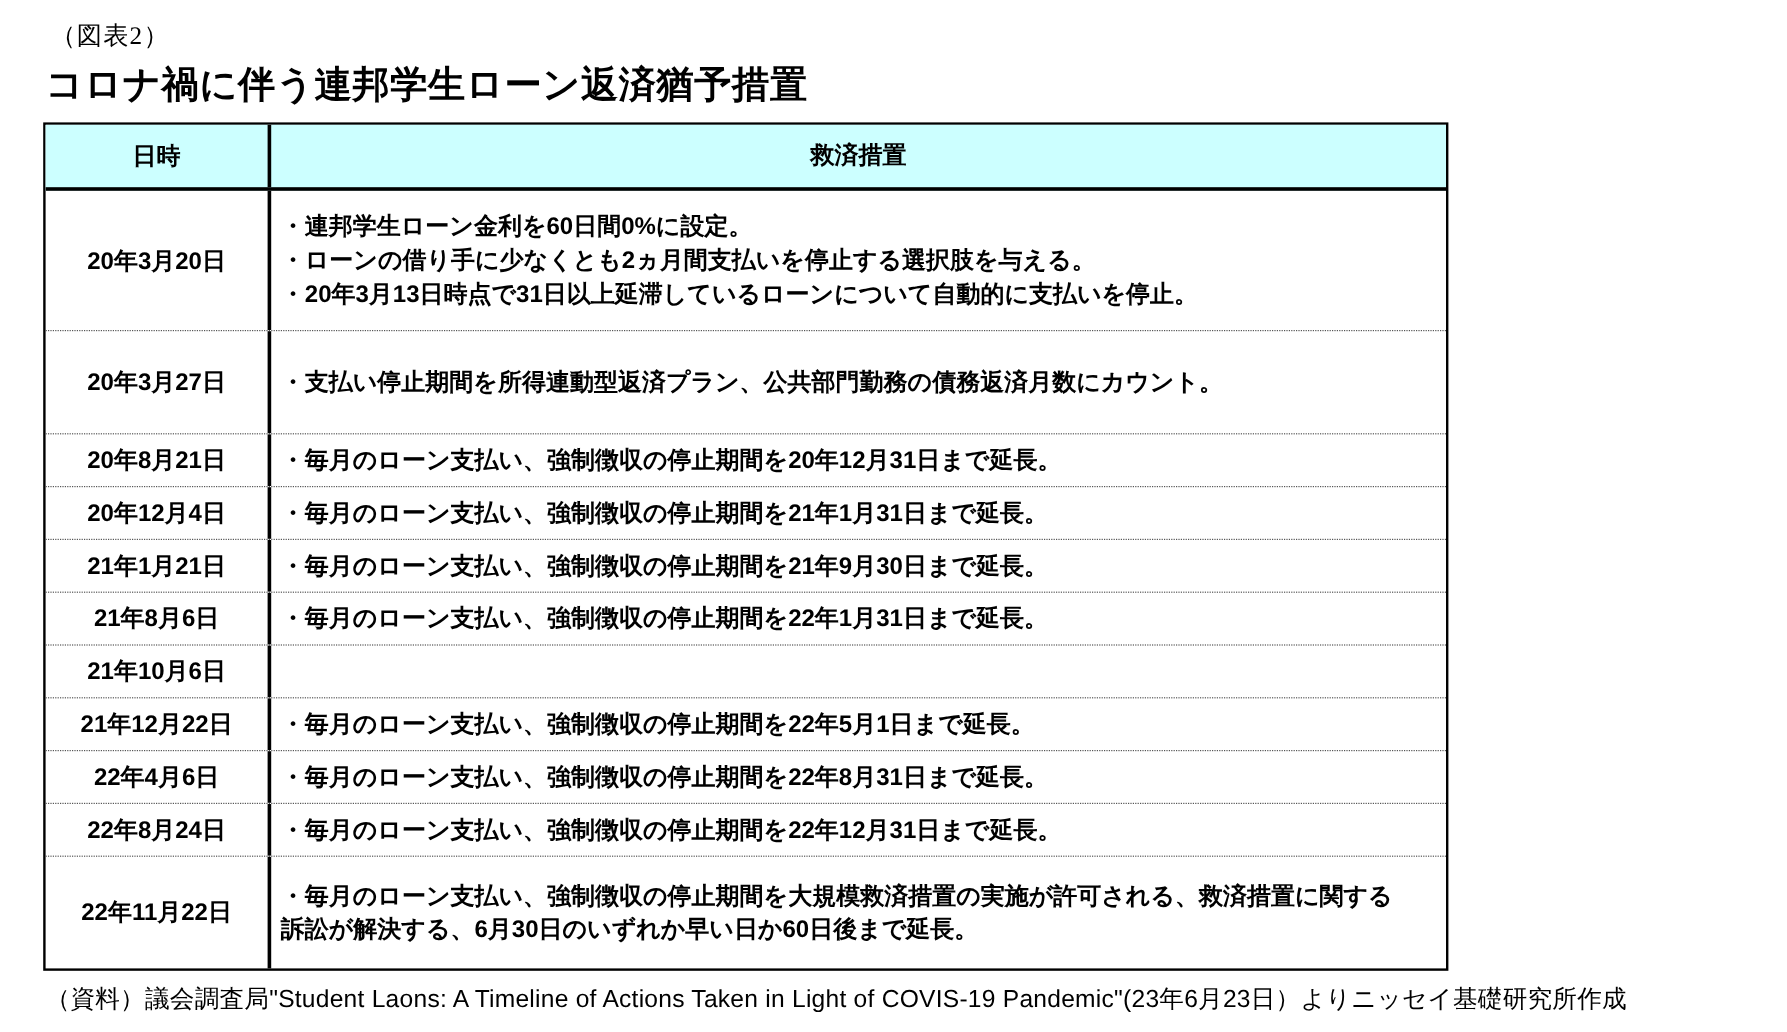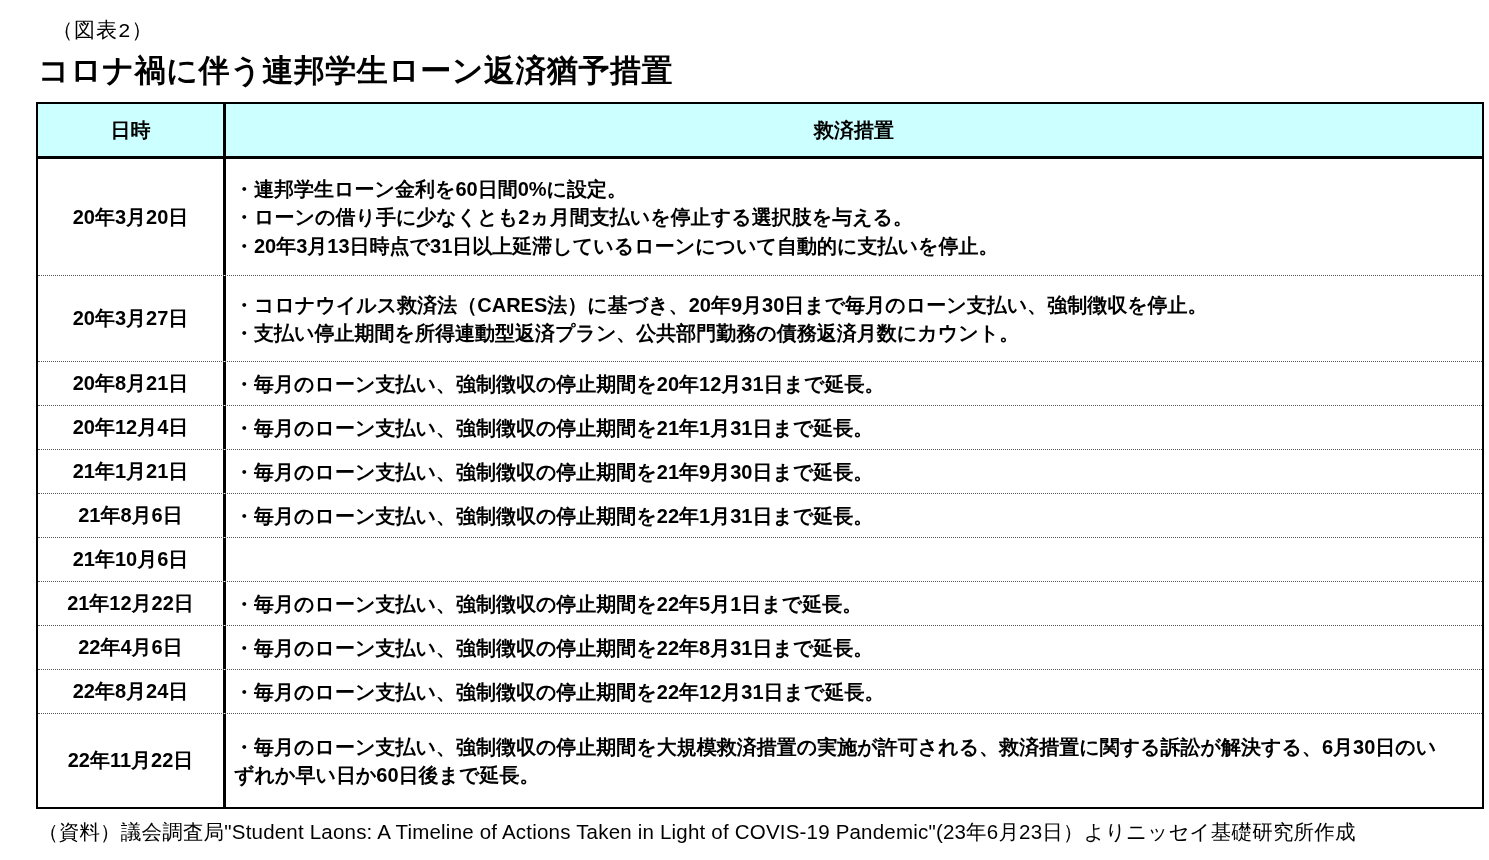--- a/index.html
+++ b/index.html
@@ -8,34 +8,34 @@
     width: 1489px;
     height: 860px;
     background: #ffffff;
     color: #000000;
     font-family: "Liberation Sans", sans-serif;
     overflow: hidden;
   }
   .page { padding: 12px 37px 0 36px; }
 
   .figure-label {
-    font-family: Liberation Mono, monospace;
+    font-family: Liberation Serif, serif;
     font-size: 21px;
-    margin: 4px 0 6px 16px;
+    margin: 4px 0 6px 6px;
     letter-spacing: 1px;
   }
   .page-title {
     font-size: 31px;
     font-weight: bold;
     margin: 0 0 5px 2px;
     letter-spacing: 0.5px;
   }
 
   .covid-table {
-    width: 1448px;
+    width: 1171px;
     border: 2px solid #000;
     margin-top: 10px;
   }
   .t-row { display: flex; align-items: stretch; }
   .t-row.data + .t-row.data { border-top: 1px dotted #555; }
 
   .header-row {
     background: #CCFFFF;
     border-bottom: 3px solid #000;
     min-height: 42px;
@@ -105,21 +105,20 @@
       <div class="cell-measure">
         <span class="measure-line">・連邦学生ローン金利を60日間0%に設定。</span>
         <span class="measure-line">・ローンの借り手に少なくとも2ヵ月間支払いを停止する選択肢を与える。</span>
         <span class="measure-line">・20年3月13日時点で31日以上延滞しているローンについて自動的に支払いを停止。</span>
       </div>
     </div>
 
     <div class="t-row data h2l">
       <div class="cell-date">20年3月27日</div>
       <div class="cell-measure">
-        <span class="measure-line">・コロナウイルス救済法（CARES法）に基づき、20年9月30日まで毎月のローン支払い、強制徴収を停止。</span>
         <span class="measure-line">・支払い停止期間を所得連動型返済プラン、公共部門勤務の債務返済月数にカウント。</span>
       </div>
     </div>
 
     <div class="t-row data h1">
       <div class="cell-date">20年8月21日</div>
       <div class="cell-measure">
         <span class="measure-line">・毎月のローン支払い、強制徴収の停止期間を20年12月31日まで延長。</span>
       </div>
     </div>

